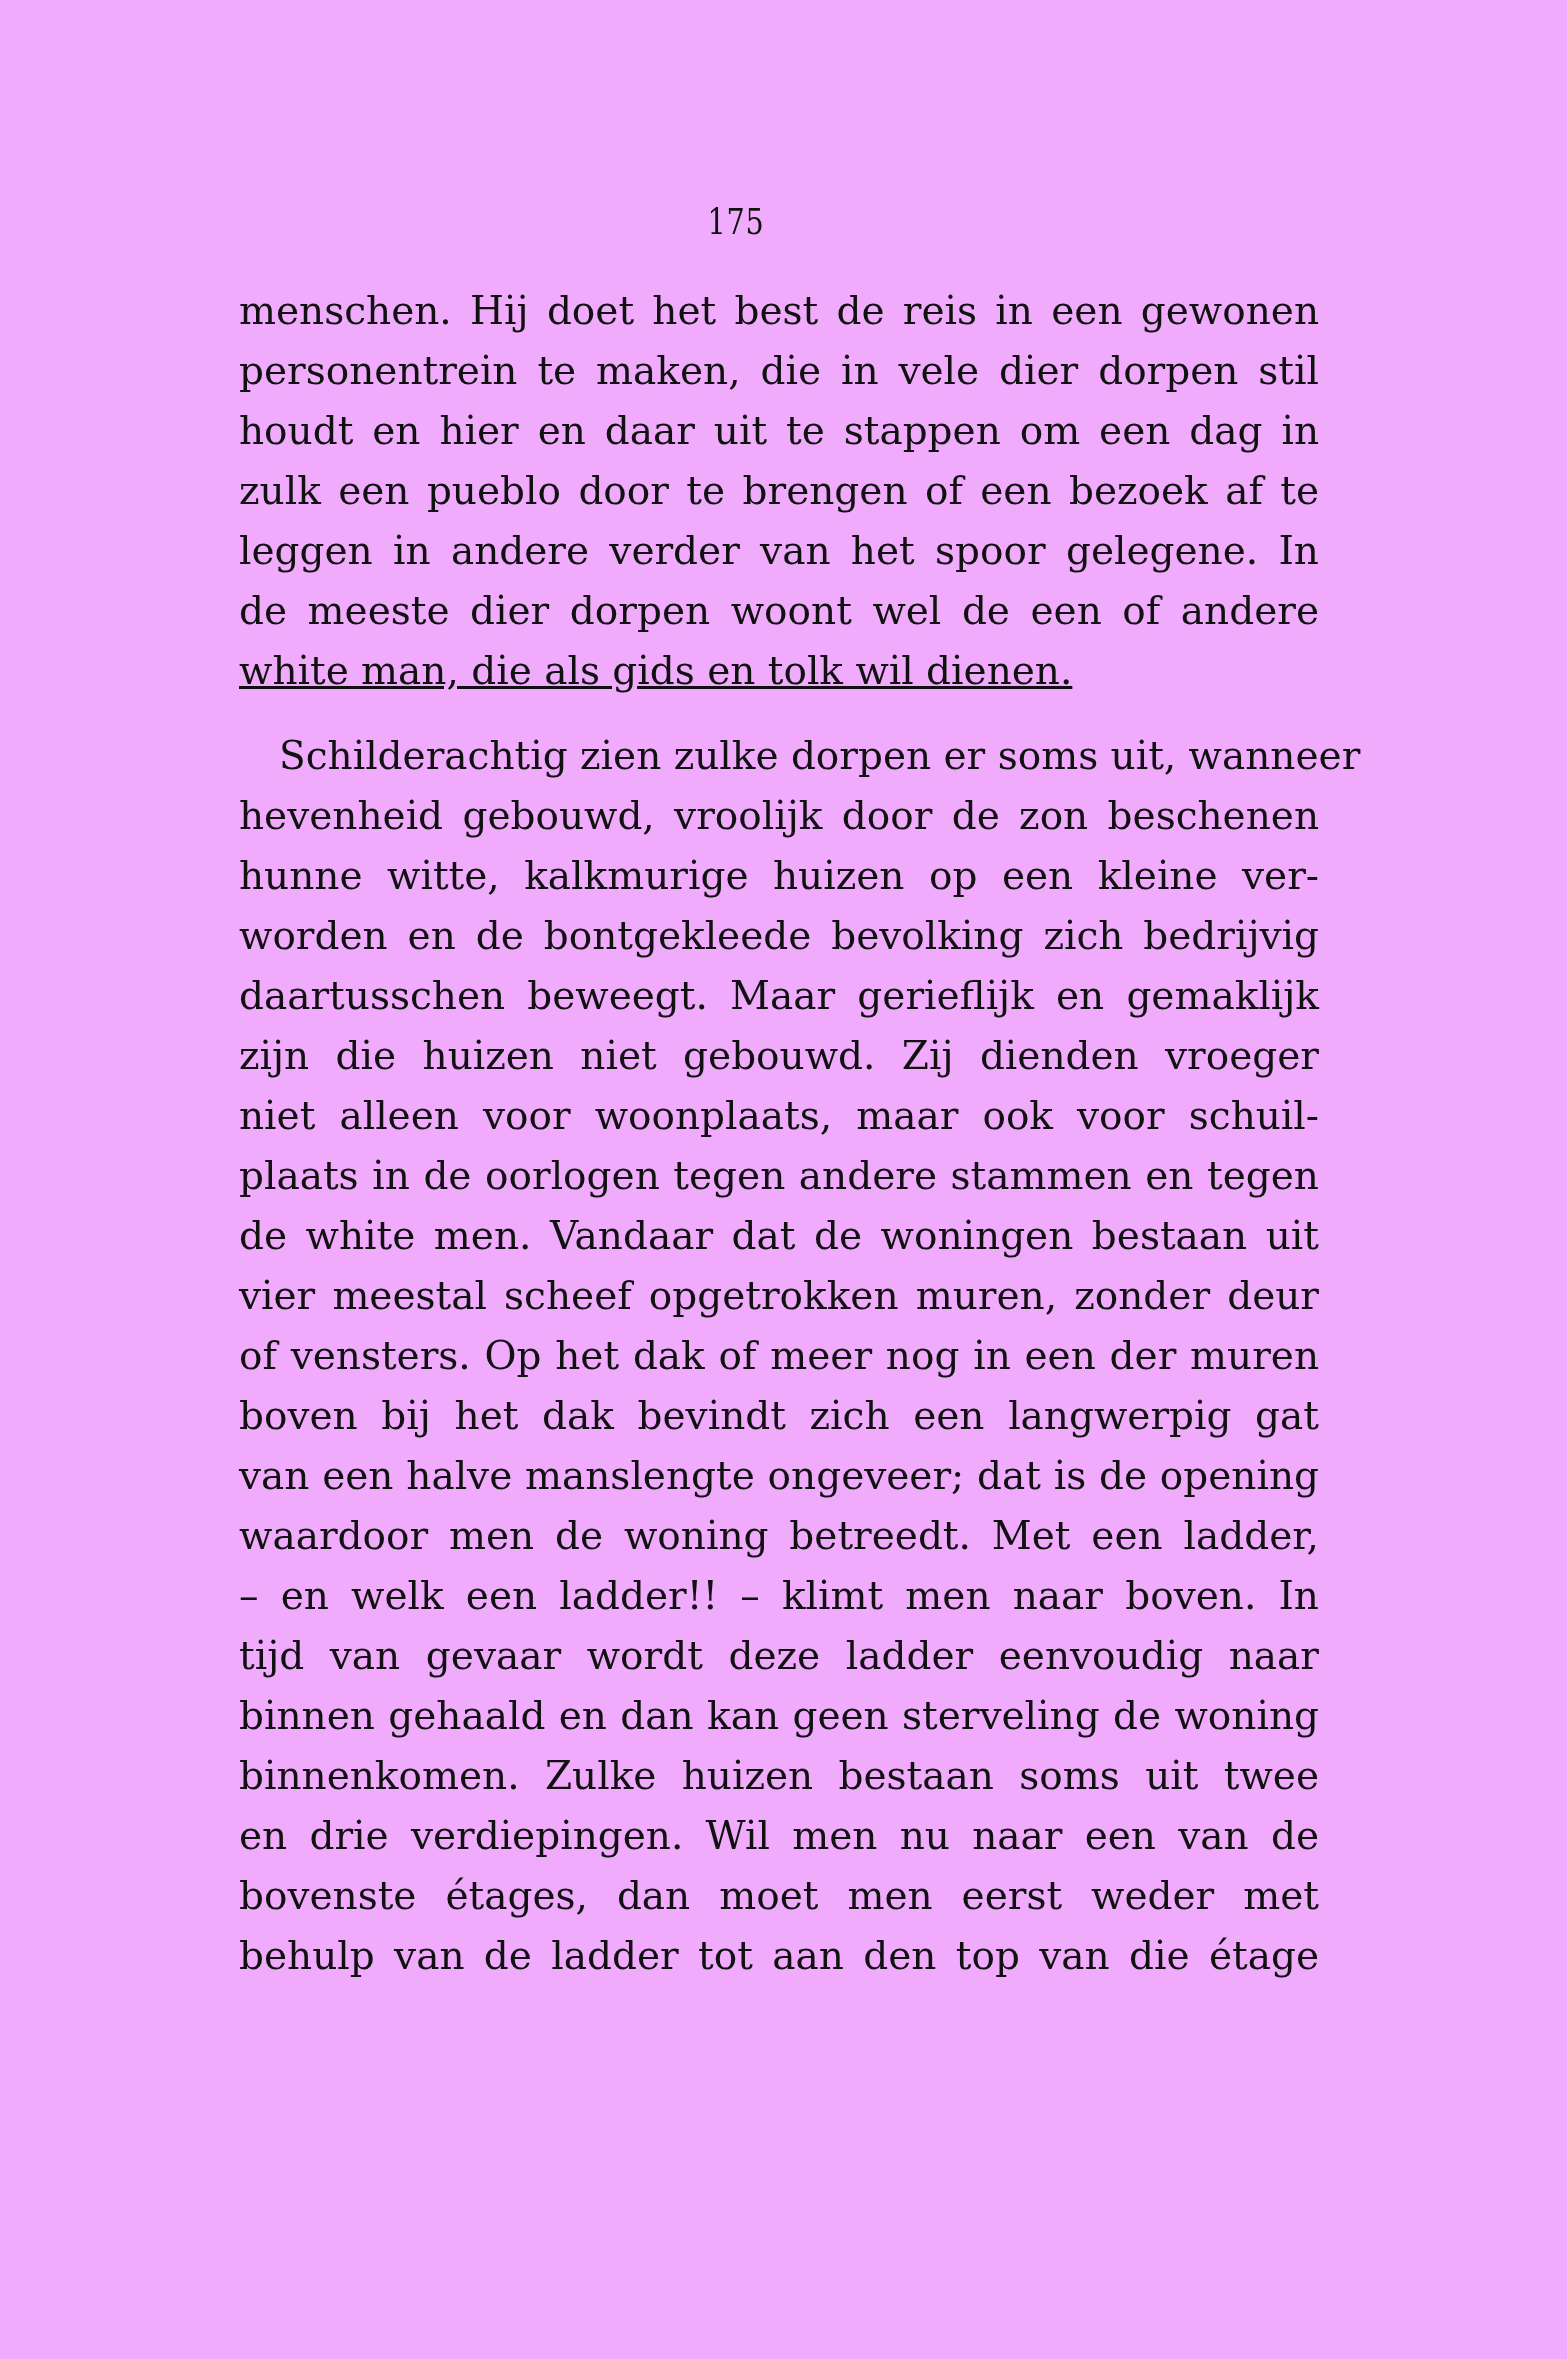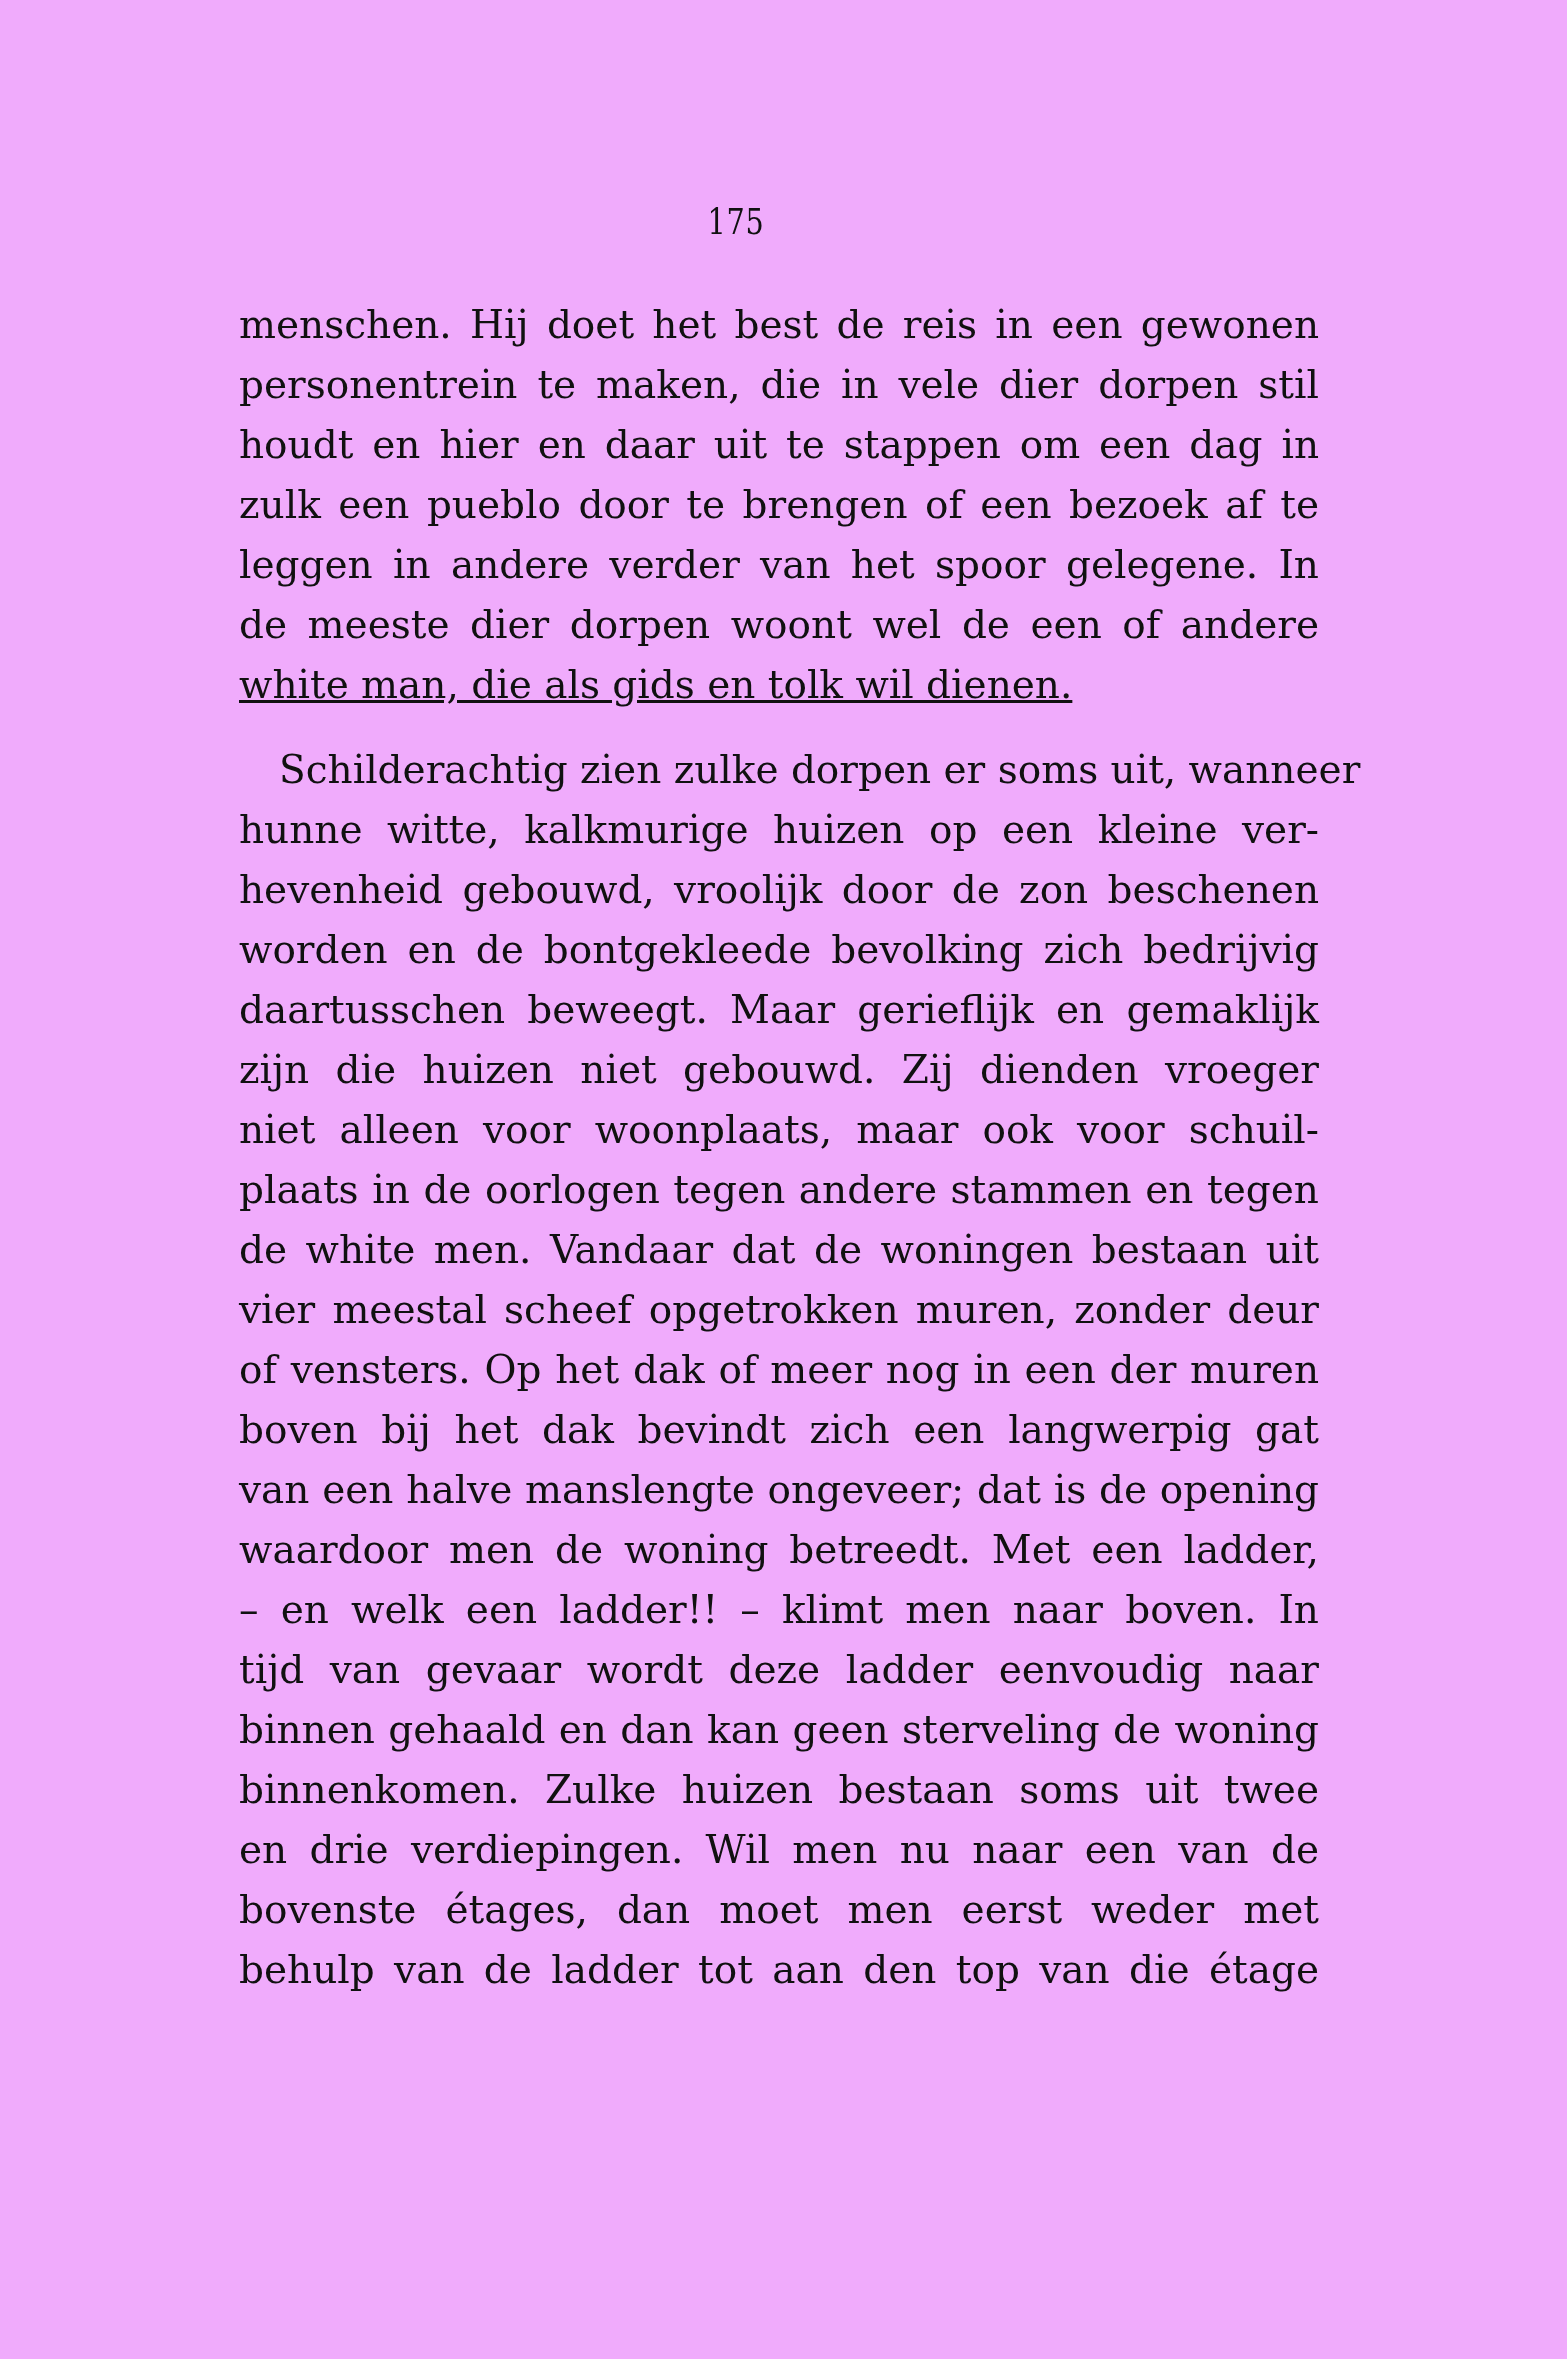--- a/index.html
+++ b/index.html
@@ -30,21 +30,21 @@
       width: 1472px;
       text-align: center;
       font-size: 35px;
       letter-spacing: 1px;
       transform: scaleX(0.82);
       transform-origin: center;
     }
     .text-block {
       position: absolute;
       left: 239px;
-      top: 295px;
+      top: 281px;
       width: 1080px;
     }
     .line {
       height: 60px;
       line-height: 60px;
       font-size: 39px;
       white-space: nowrap;
       text-align: justify;
       text-align-last: justify;
       overflow: visible;
@@ -71,22 +71,22 @@
       <div class="line">personentrein te maken, die in vele dier dorpen stil</div>
       <div class="line">houdt en hier en daar uit te stappen om een dag in</div>
       <div class="line">zulk een pueblo door te brengen of een bezoek af te</div>
       <div class="line">leggen in andere verder van het spoor gelegene. In</div>
       <div class="line">de meeste dier dorpen woont wel de een of andere</div>
       <div class="line last">white man, die als gids en tolk wil dienen.</div>
     </div>
 
     <div class="paragraph">
       <div class="line indent">Schilderachtig zien zulke dorpen er soms uit, wanneer</div>
+      <div class="line">hevenheid gebouwd, vroolijk door de zon beschenen</div>
       <div class="line">hunne witte, kalkmurige huizen op een kleine ver-</div>
-      <div class="line">hevenheid gebouwd, vroolijk door de zon beschenen</div>
       <div class="line">worden en de bontgekleede bevolking zich bedrijvig</div>
       <div class="line">daartusschen beweegt. Maar gerieflijk en gemaklijk</div>
       <div class="line">zijn die huizen niet gebouwd. Zij dienden vroeger</div>
       <div class="line">niet alleen voor woonplaats, maar ook voor schuil-</div>
       <div class="line">plaats in de oorlogen tegen andere stammen en tegen</div>
       <div class="line">de white men. Vandaar dat de woningen bestaan uit</div>
       <div class="line">vier meestal scheef opgetrokken muren, zonder deur</div>
       <div class="line">of vensters. Op het dak of meer nog in een der muren</div>
       <div class="line">boven bij het dak bevindt zich een langwerpig gat</div>
       <div class="line">van een halve manslengte ongeveer; dat is de opening</div>

